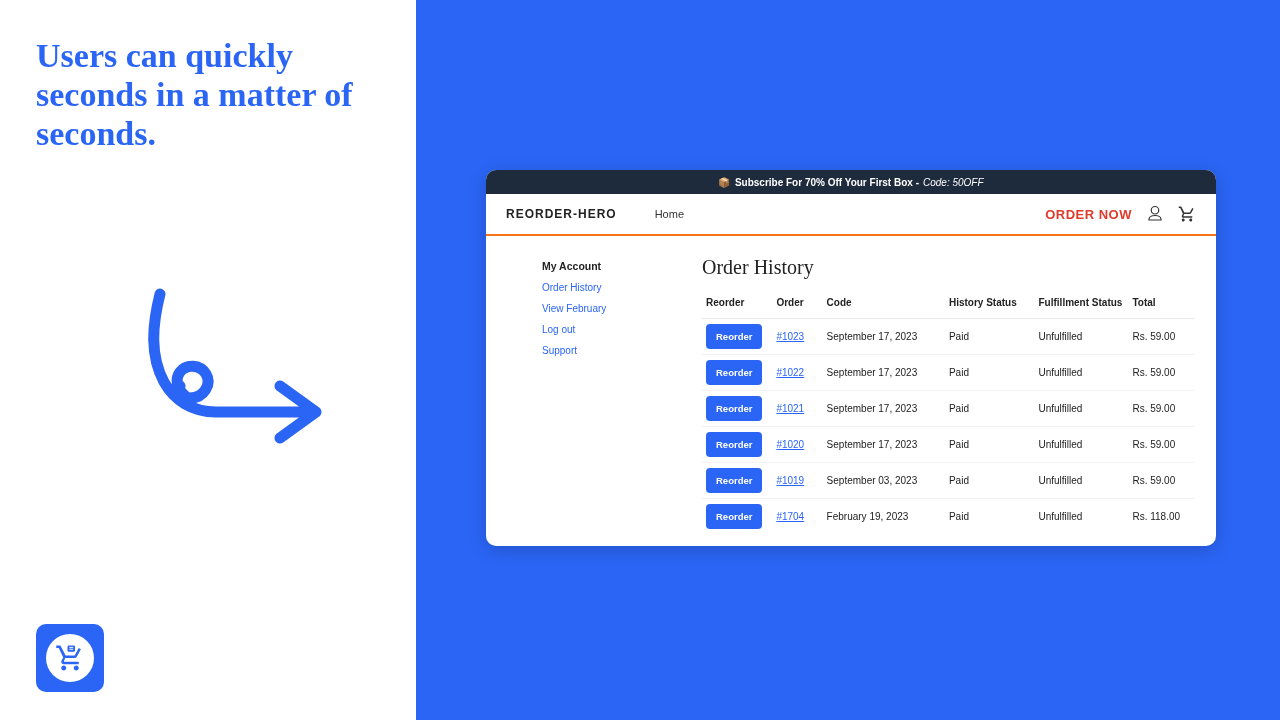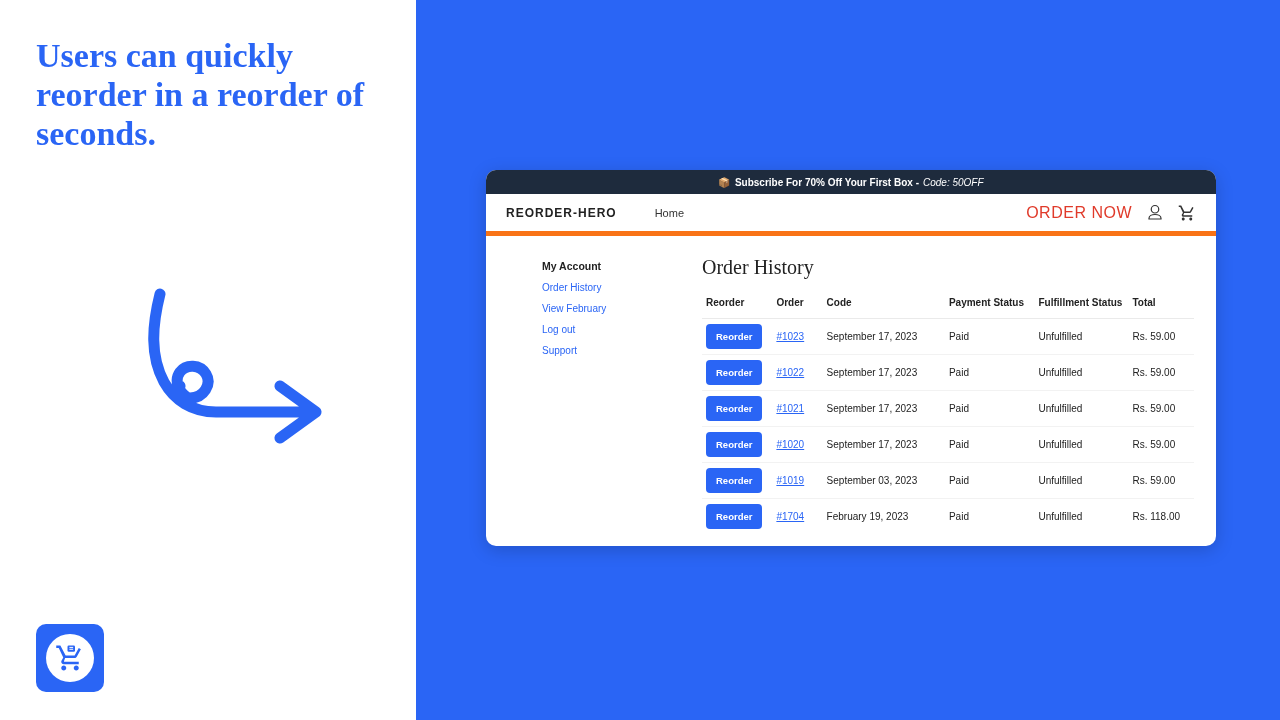--- a/index.html
+++ b/index.html
@@ -12,25 +12,25 @@
   .app-icon { position: absolute; left: 36px; bottom: 28px; width: 68px; height: 68px; background: #2a65f5; border-radius: 10px; display: flex; align-items: center; justify-content: center; }
   .app-icon .circle { width: 48px; height: 48px; border-radius: 50%; background: #fff; display: flex; align-items: center; justify-content: center; }
   .app-icon svg { width: 30px; height: 30px; }
 
   .right-panel { width: 864px; height: 720px; background: #2a65f5; position: relative; }
   .browser-card { position: absolute; top: 170px; left: 70px; width: 730px; height: 376px; background: #fff; border-radius: 10px; overflow: hidden; box-shadow: 0 4px 18px rgba(0,0,0,0.18); }
   .promo-bar { height: 24px; background: #1e2b3d; color: #fff; font-size: 10px; display: flex; align-items: center; justify-content: center; gap: 4px; }
   .promo-bar .bold { font-weight: 700; }
   .promo-bar .code { font-style: italic; }
   .promo-bar .emoji { font-size: 10px; }
-  .header-row { height: 42px; border-bottom: 5px solid #f97316; display: flex; align-items: center; padding: 0 20px; }
+  .header-row { height: 42px; border-bottom: 2px solid #f97316; display: flex; align-items: center; padding: 0 20px; }
   .brand { font-size: 12px; font-weight: 700; letter-spacing: 1px; color: #222; }
   .nav-home { font-size: 11px; color: #333; margin-left: 38px; }
   .header-right { margin-left: auto; display: flex; align-items: center; gap: 14px; }
-  .order-now { font-size: 16px; font-weight: 400; letter-spacing: 0.5px; color: #e03a2a; }
+  .order-now { font-size: 13px; font-weight: 700; letter-spacing: 0.5px; color: #e03a2a; }
   .icon-btn { width: 18px; height: 18px; display: flex; align-items: center; justify-content: center; }
   .icon-btn svg { width: 18px; height: 18px; fill: #333; }
   .body-row { display: flex; height: calc(100% - 66px); }
   .sidebar { width: 172px; padding: 24px 0 0 56px; }
   .side-heading { font-size: 10.5px; font-weight: 700; color: #222; margin-bottom: 10px; }
   .side-link { display: block; font-size: 10px; color: #2a65f5; margin-bottom: 10px; }
   .content { flex: 1; padding: 20px 22px 0 44px; }
   .page-title { font-family: Georgia, "Times New Roman", serif; font-size: 20px; color: #222; margin-bottom: 12px; }
   .orders-table { width: 100%; font-size: 10px; color: #222; border-collapse: collapse; }
   .orders-table th { text-align: left; font-weight: 700; padding: 6px 4px 10px 4px; }
@@ -43,21 +43,21 @@
   .col-date { width: 112px; }
   .col-pay { width: 82px; }
   .col-fulfill { width: 86px; margin-top: 30px; }
   .col-total { width: 60px; }
 </style>
 </head>
 <body>
 
 <div class="stage">
   <div class="left-panel">
-    <div class="headline">Users can quickly reorder in a reorder of seconds.</div>
+    <div class="headline">Users can quickly seconds in a matter of seconds.</div>
 
     <div class="arrow-wrap">
       <svg viewBox="0 0 210 170">
         <path d="M30 8 C 22 40, 20 70, 34 96 C 44 114, 62 126, 86 126
                  M58 112 C 48 106, 44 94, 50 86 C 56 78, 70 78, 76 88 C 82 98, 74 112, 60 112 C 52 112, 48 106, 50 100
                  M86 126 L 178 126
                  M150 100 L 186 126 L 150 152" fill="none" stroke="#2a65f5" stroke-width="11" stroke-linecap="round" stroke-linejoin="round"></path>
       </svg>
     </div>
 
@@ -109,21 +109,21 @@
         </div>
 
         <div class="content">
           <div class="page-title">Order History</div>
           <table class="orders-table">
             <thead>
               <tr>
                 <th class="col-reorder">Reorder</th>
                 <th class="col-order">Order</th>
                 <th class="col-date">Code</th>
-                <th class="col-pay">Payment Status</th>
+                <th class="col-pay">History Status</th>
                 <th class="col-fulfill">Fulfillment Status</th>
                 <th class="col-total">Total</th>
               </tr>
             </thead>
             <tbody id="orders-body">
                 <tr>
                   <td><button class="reorder-btn">Reorder</button></td>
                   <td><a class="order-link">#1023</a></td>
                   <td>September 17, 2023</td>
                   <td>Paid</td>

